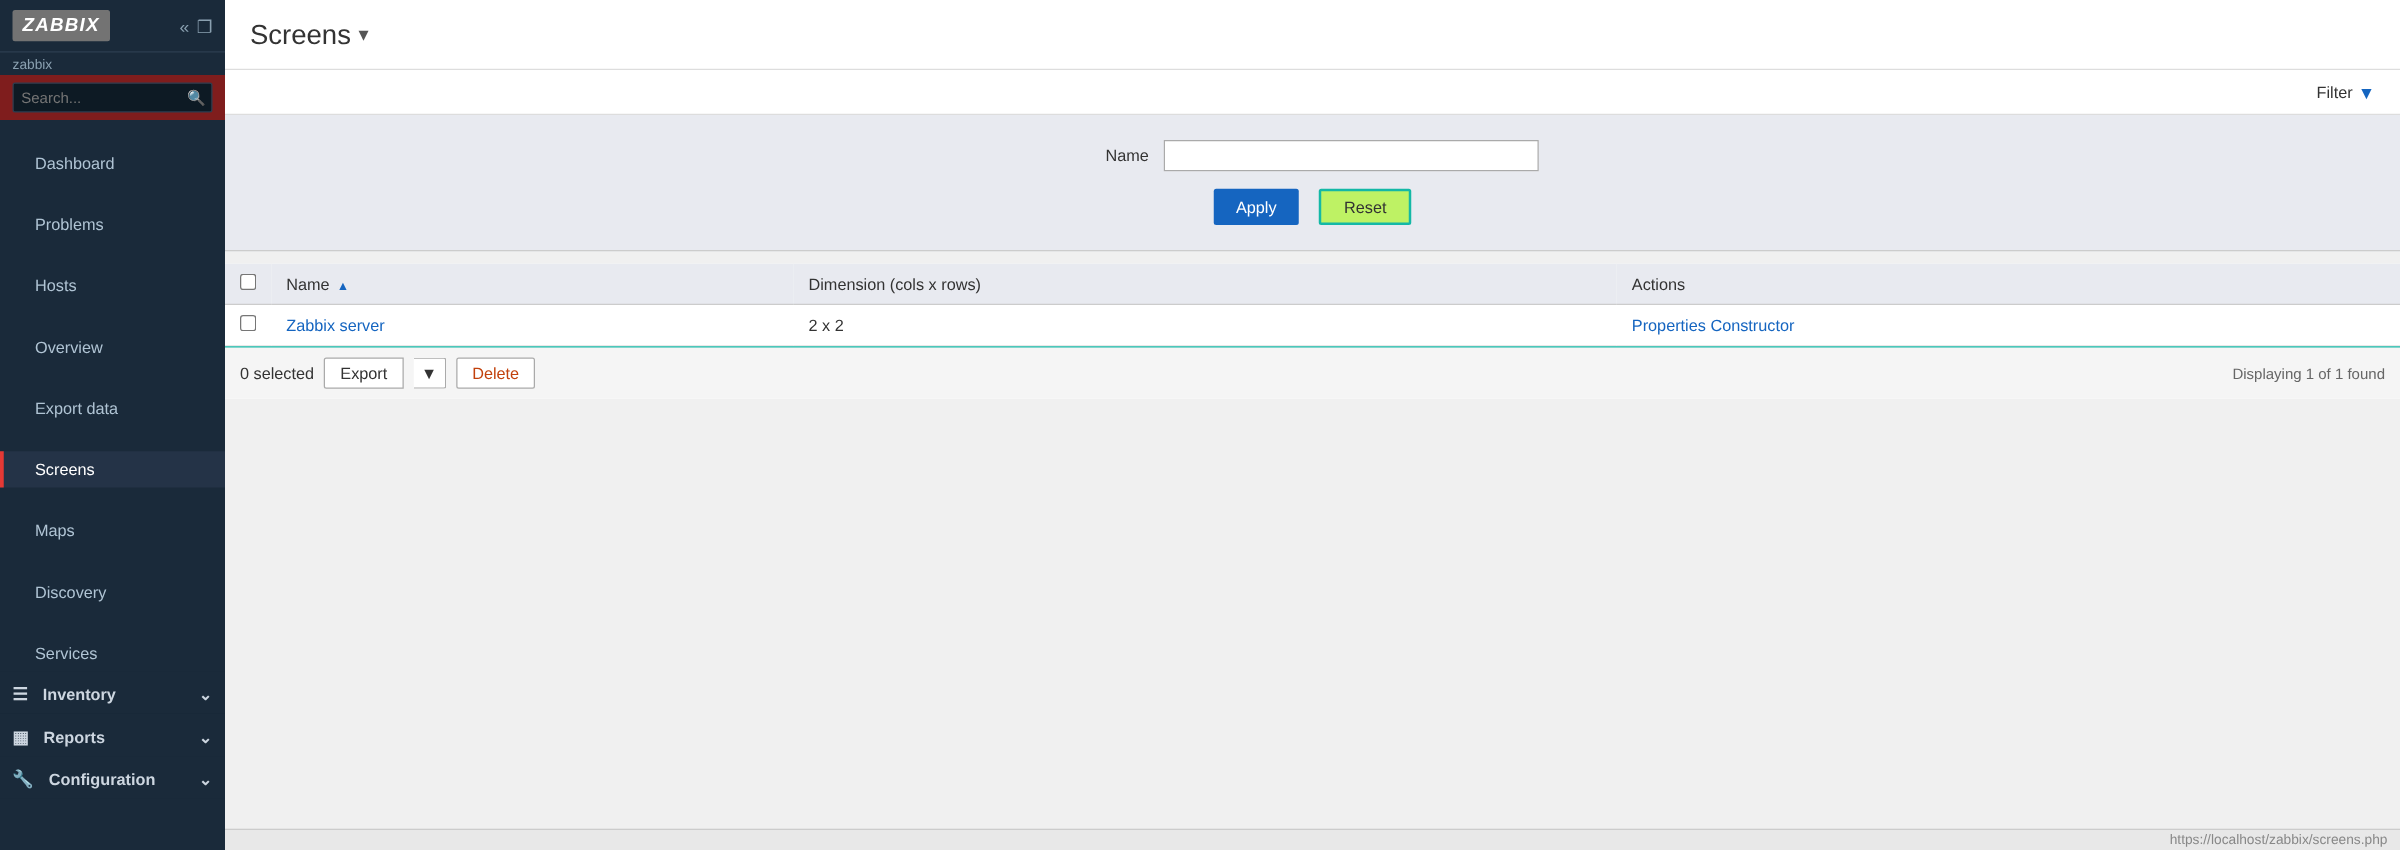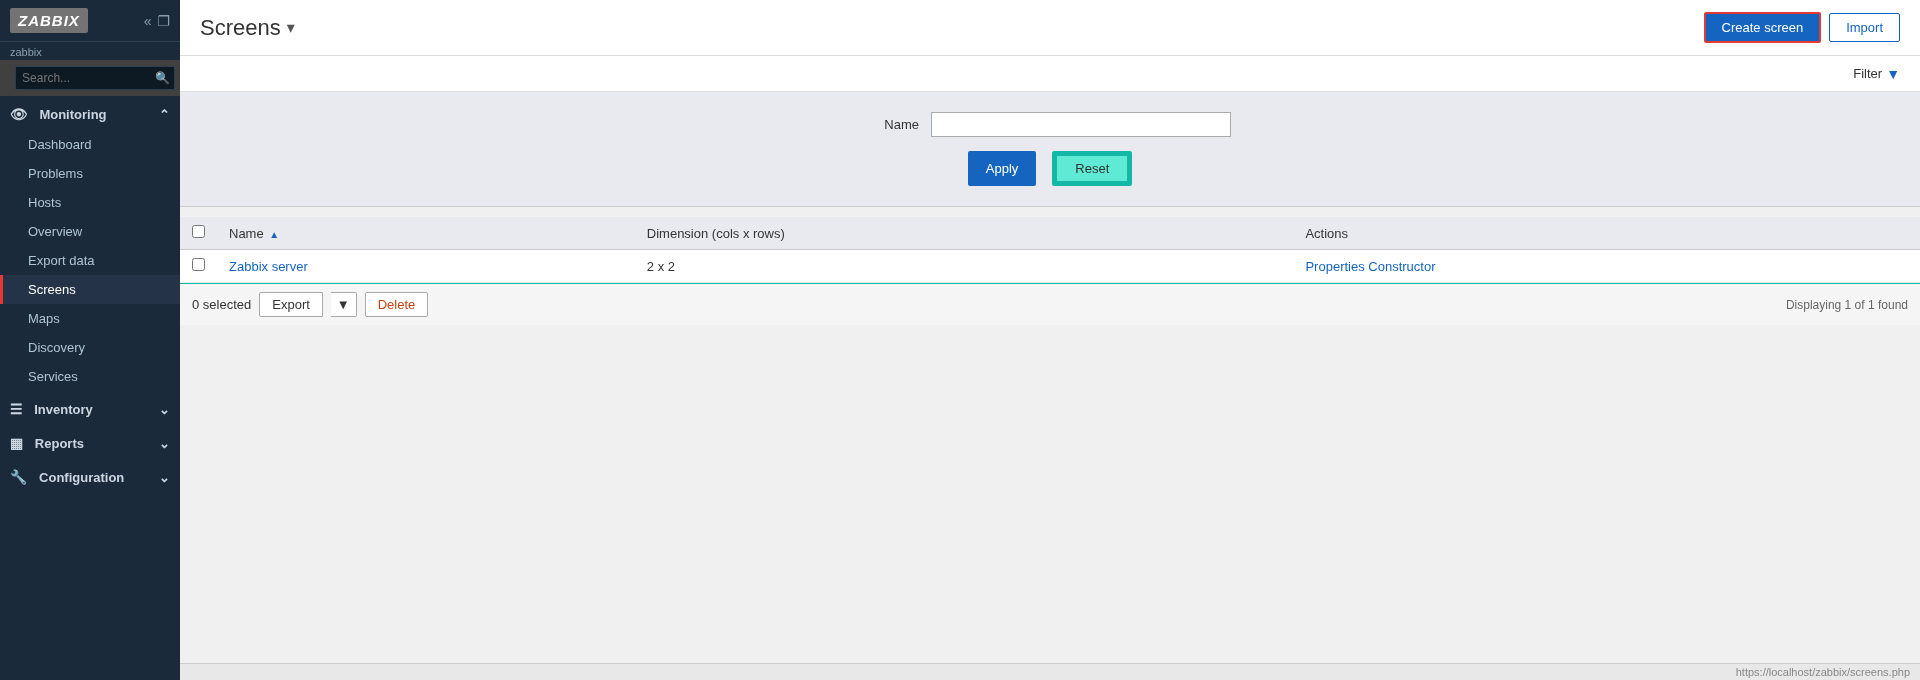--- a/index.html
+++ b/index.html
@@ -42,22 +42,21 @@
     }
     .sidebar-memory {
       font-size: 11px;
       color: #8aa0b0;
       padding: 4px 10px 2px;
     }
     .sidebar-search {
       padding: 6px 10px;
       display: flex;
       align-items: center;
-      background: #404040;
-      justify-content: flex-end;
+      background: #7f1d1d;
     }
     .sidebar-search input {
       width: 100%;
       background: #0d1a24;
       border: 1px solid #2c3e50;
       color: #cdd6e0;
       padding: 4px 6px;
       font-size: 12px;
       outline: none;
       border-radius: 2px;
@@ -84,20 +83,21 @@
       justify-content: space-between;
     }
     .nav-section-header .icon { margin-right: 8px; font-size: 14px; }
     .nav-item {
       padding: 7px 10px 7px 28px;
       color: #b0c4d4;
       cursor: pointer;
       font-size: 13px;
       display: block;
       text-decoration: none;
+      margin-top: 20px;
     }
     .nav-item.active {
       background: #243347;
       color: #fff;
       border-left: 3px solid #e53935;
       padding-left: 25px;
     }
 
     
     #main {
@@ -212,23 +212,23 @@
     .btn-apply {
       background: #1565c0;
       color: white;
       border: none;
       padding: 5px 18px;
       font-size: 13px;
       cursor: pointer;
       border-radius: 2px;
     }
     .btn-reset {
-      background: #5eead4;
-      color: #333;
-      border: 5px solid #14b8a6;
+      background: #bef264;
+      color: #333;
+      border: 2px solid #14b8a6;
       padding: 5px 18px;
       font-size: 13px;
       cursor: pointer;
       border-radius: 2px;
     }
 
     
     .table-container {
       background: #fff;
       margin: 10px 0 0 0;
@@ -324,27 +324,20 @@
       <span>❐</span>
     </div>
   </div>
   <div class="sidebar-memory">zabbix</div>
   <div class="sidebar-search">
     <input type="text" placeholder="Search..." style="">
     <span class="sidebar-search-icon">🔍</span>
   </div>
 
   <div class="nav-section">
-    <div class="nav-section-header">
-      <span>
-        <span class="icon">👁</span>
-        <span>Monitoring</span>
-      </span>
-      <span>⌃</span>
-    </div>
     <div>
       <a class="nav-item">Dashboard</a>
       <a class="nav-item">Problems</a>
       <a class="nav-item">Hosts</a>
       <a class="nav-item">Overview</a>
       <a class="nav-item">Export data</a>
       <a class="nav-item active">Screens</a>
       <a class="nav-item">Maps</a>
       <a class="nav-item">Discovery</a>
       <a class="nav-item">Services</a>
@@ -381,24 +374,20 @@
     </div>
   </div>
 </div>
 
 <div id="main">
 
   <div id="topbar">
     <div class="page-title">
       <span>Screens</span>
       <span class="chevron">▾</span>
-    </div>
-    <div class="topbar-buttons">
-      <button class="btn-primary btn-active-outline">Create screen</button>
-      <button class="btn-outlined">Import</button>
     </div>
   </div>
 
   <div id="content">
 
     <div class="filter-bar">
       <span class="filter-label">Filter</span>
       <span class="filter-icon">▼</span>
     </div>
 

